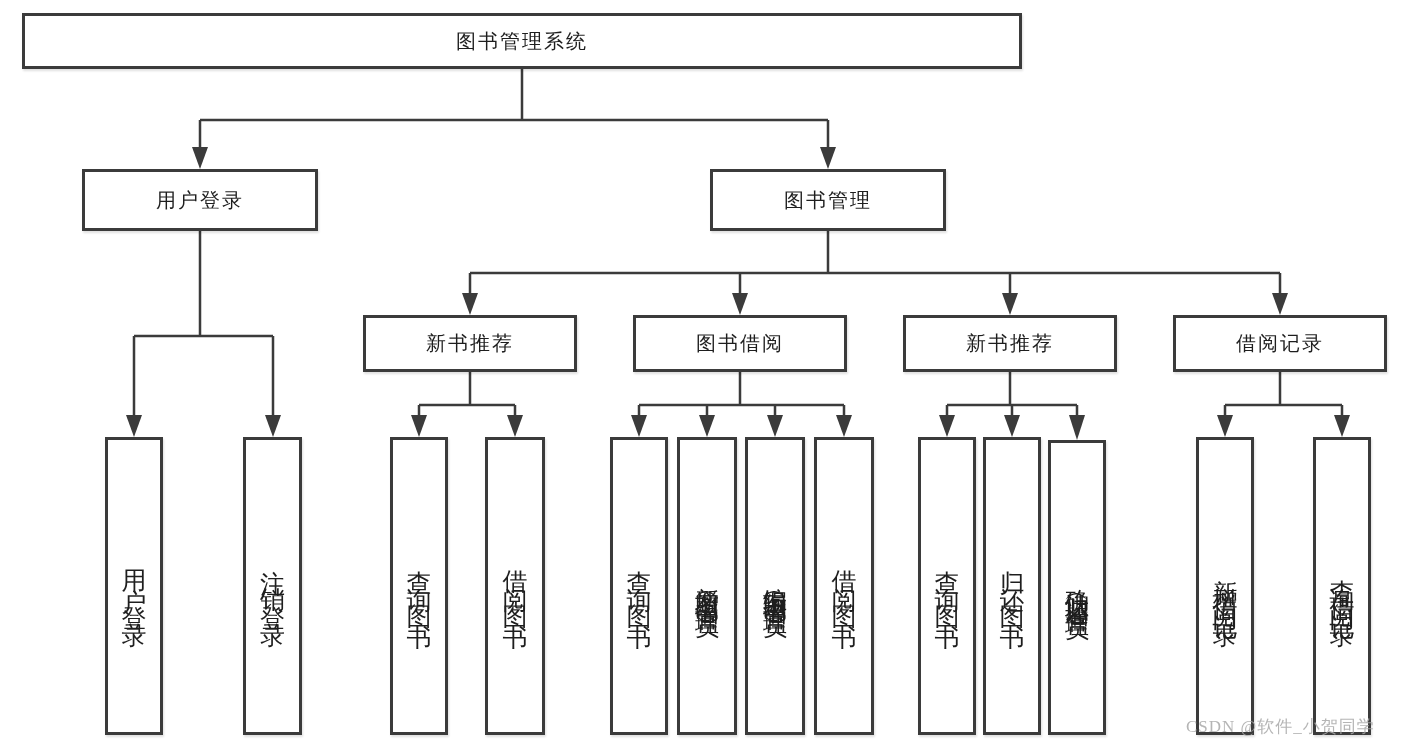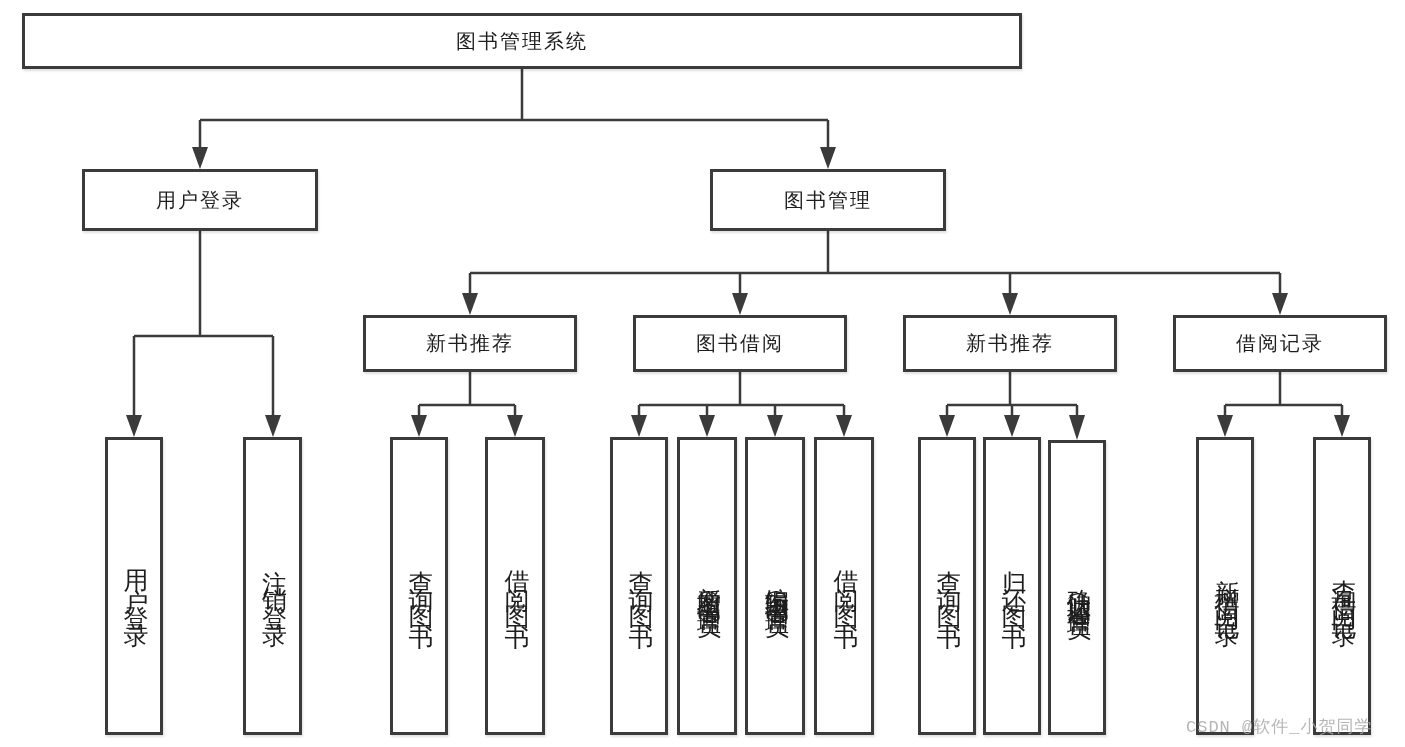--- a/index.html
+++ b/index.html
@@ -1,18 +1,18 @@
 <!DOCTYPE html>
 <html><head>
 <meta charset="utf-8">
 <style>
   html,body { margin:0; padding:0; background:#ffffff; }
   #canvas {
     position:relative; width:1405px; height:747px; background:#ffffff;
-    font-family:Liberation Mono, monospace; overflow:hidden;
+    font-family:Liberation Serif, serif; overflow:hidden;
   }
   #connectors { position:absolute; left:0; top:0; width:1405px; height:747px; }
   .box {
     position:absolute; box-sizing:border-box; background:#ffffff;
     border:3px solid #3b3b3b; display:flex; align-items:center; justify-content:center;
     box-shadow:1px 2px 2px rgba(0,0,0,0.12);
   }
   .box .lbl { color:#1e1e1e; white-space:nowrap; }
   .h .lbl { font-size:20px; letter-spacing:2px; }
   .v .lbl {

